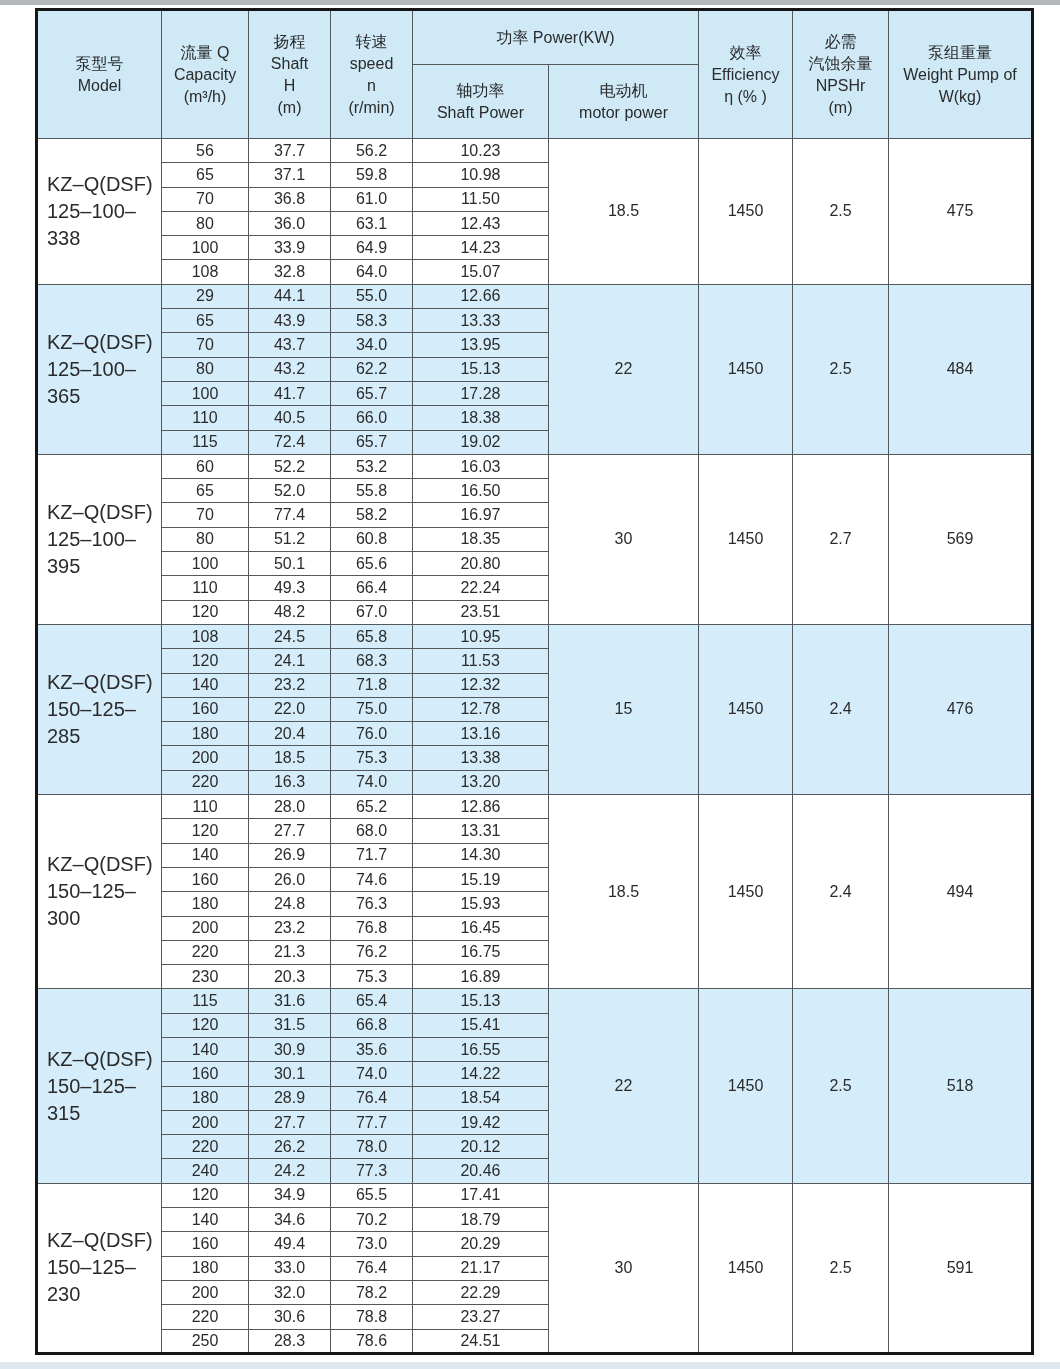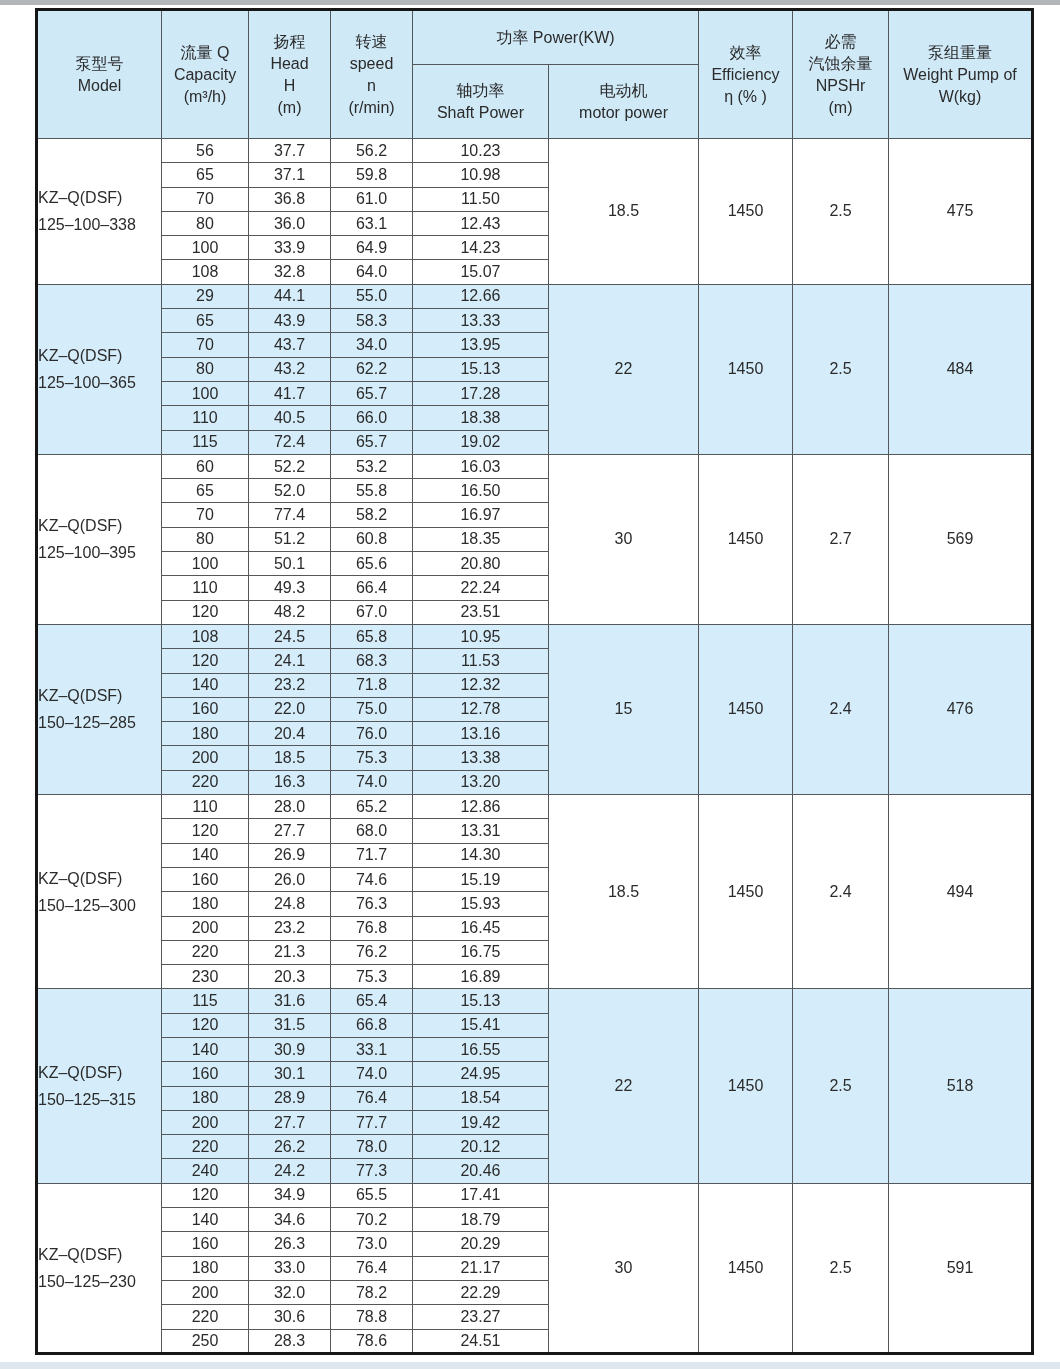--- a/index.html
+++ b/index.html
@@ -58,23 +58,24 @@
   table.spec tbody tr { height: 24.3px; }
   table.spec tbody td {
     font-size: 16px;
     text-align: center;
     background: #ffffff;
     line-height: 1;
   }
   table.spec tbody tr.shaded td { background: #d5edfa; }
   table.spec tbody td.model {
     text-align: left;
+    padding-left: 9px;
     white-space: pre-line;
     line-height: 27px;
-    font-size: 16px;
+    font-size: 20px;
   }
 </style>
 </head>
 <body>
 
 <div class="page">
   <div class="top-strip"></div>
 
   <table class="spec">
     <colgroup>
@@ -89,21 +90,21 @@
         <col style="width:144px">
     </colgroup>
     <thead>
       <tr class="hdr-top">
         <th rowspan="2">泵型号
 Model</th>
         <th rowspan="2">流量 Q
 Capacity
 (m³/h)</th>
         <th rowspan="2">扬程
-Head
+Shaft
 H
 (m)</th>
         <th rowspan="2">转速
 speed
 n
 (r/min)</th>
         <th colspan="2">功率 Power(KW)</th>
         <th rowspan="2">效率
 Efficiency
 η (% )</th>
@@ -377,28 +378,28 @@
         </tr>
         <tr class="shaded">
           <td>120</td>
           <td>31.5</td>
           <td>66.8</td>
           <td>15.41</td>
         </tr>
         <tr class="shaded">
           <td>140</td>
           <td>30.9</td>
-          <td>33.1</td>
+          <td>35.6</td>
           <td>16.55</td>
         </tr>
         <tr class="shaded">
           <td>160</td>
           <td>30.1</td>
           <td>74.0</td>
-          <td>24.95</td>
+          <td>14.22</td>
         </tr>
         <tr class="shaded">
           <td>180</td>
           <td>28.9</td>
           <td>76.4</td>
           <td>18.54</td>
         </tr>
         <tr class="shaded">
           <td>200</td>
           <td>27.7</td>
@@ -430,21 +431,21 @@
           <td rowspan="7">591</td>
         </tr>
         <tr>
           <td>140</td>
           <td>34.6</td>
           <td>70.2</td>
           <td>18.79</td>
         </tr>
         <tr>
           <td>160</td>
-          <td>26.3</td>
+          <td>49.4</td>
           <td>73.0</td>
           <td>20.29</td>
         </tr>
         <tr>
           <td>180</td>
           <td>33.0</td>
           <td>76.4</td>
           <td>21.17</td>
         </tr>
         <tr>

